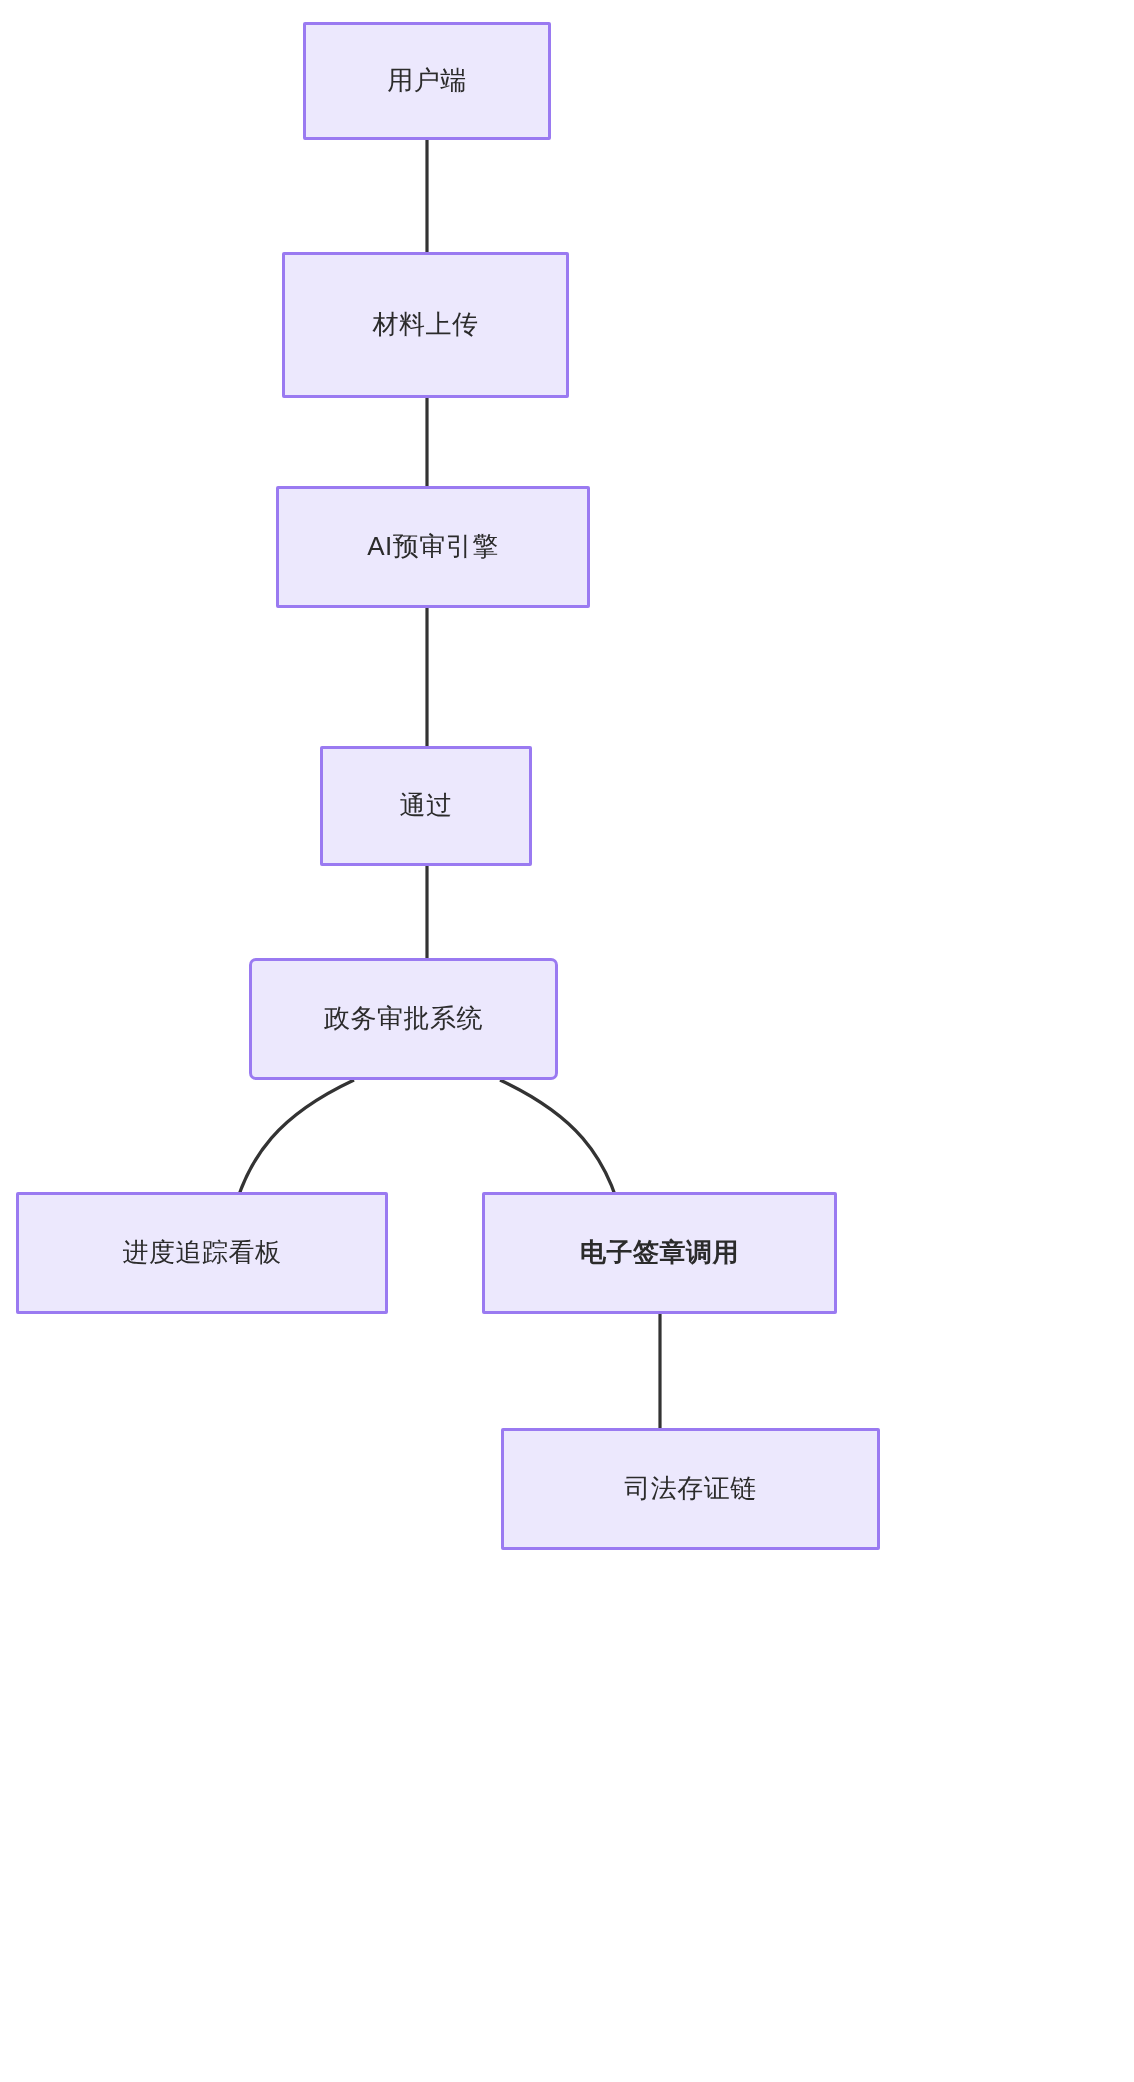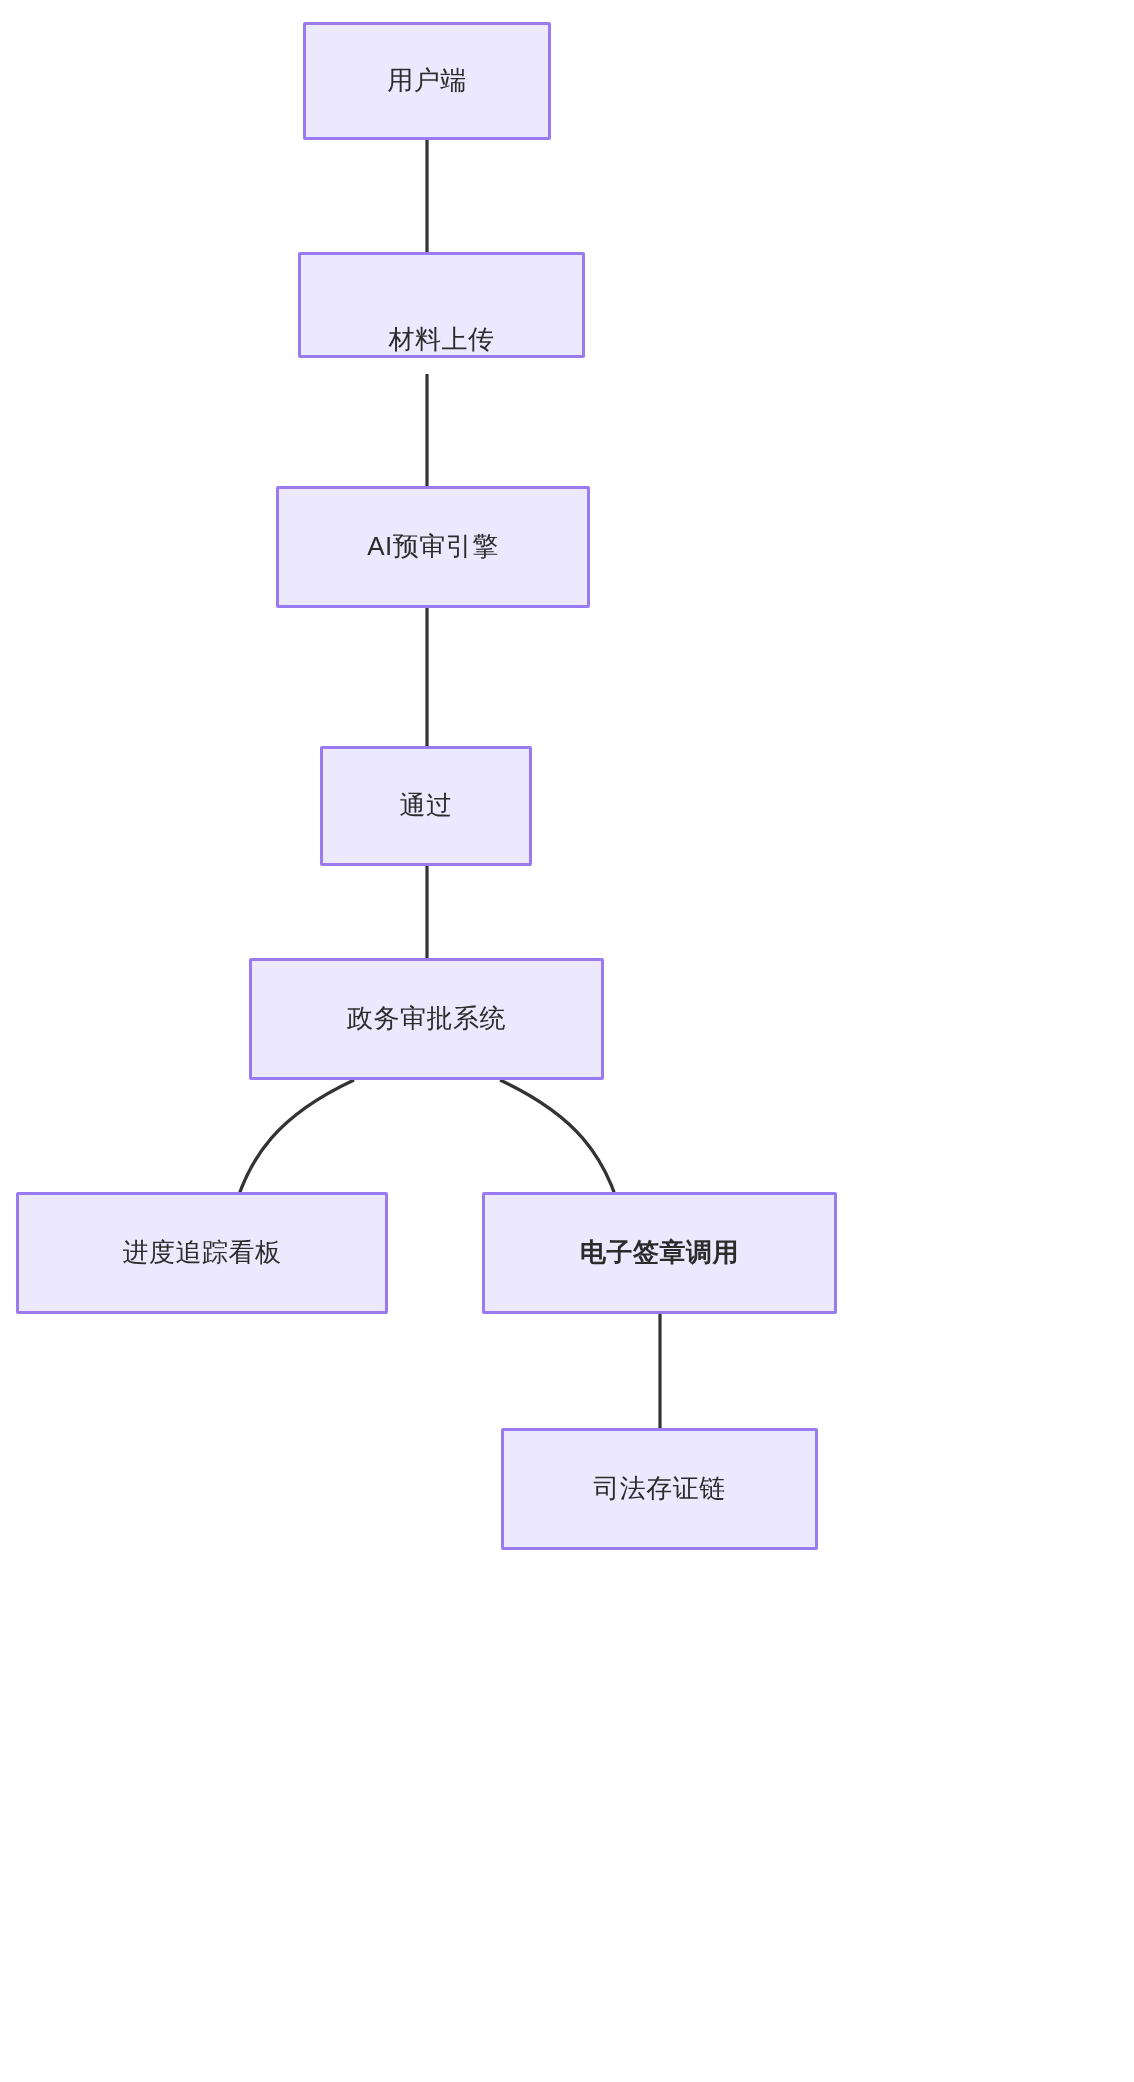--- a/index.html
+++ b/index.html
@@ -41,27 +41,27 @@
     font-family: "Liberation Sans", "DejaVu Sans", sans-serif;
     font-size: 26px;
     line-height: 1.2;
     color: #2b2b2b;
     letter-spacing: 0.5px;
     white-space: nowrap;
   }
 
   
   .n-user-terminal      { left: 303px;  top: 22px;   width: 248px; height: 118px; }
-  .n-material-upload    { left: 298px;  top: 252px;  width: 287px; height: 106px; align-items: flex-end; }
+  .n-material-upload    { left: 282px;  top: 252px;  width: 287px; height: 146px; }
   .n-ai-prereview       { left: 276px;  top: 486px;  width: 314px; height: 122px; }
   .n-pass               { left: 320px;  top: 746px;  width: 212px; height: 120px; }
-  .n-gov-approval       { left: 249px;  top: 958px;  width: 355px; height: 122px; }
+  .n-gov-approval       { left: 249px;  top: 958px;  width: 309px; height: 122px; border-radius: 7px; }
   .n-progress-board     { left: 16px;   top: 1192px; width: 372px; height: 122px; }
   .n-eseal-invoke       { left: 482px;  top: 1192px; width: 355px; height: 122px; font-weight: bold; }
-  .n-judicial-chain     { left: 501px;  top: 1428px; width: 317px; height: 122px; }
+  .n-judicial-chain     { left: 501px;  top: 1428px; width: 379px; height: 122px; }
 
   .edge-path {
     fill: none;
     stroke: #333333;
     stroke-width: 3.2;
   }
   .edge-head {
     fill: #333333;
     stroke: none;
   }

